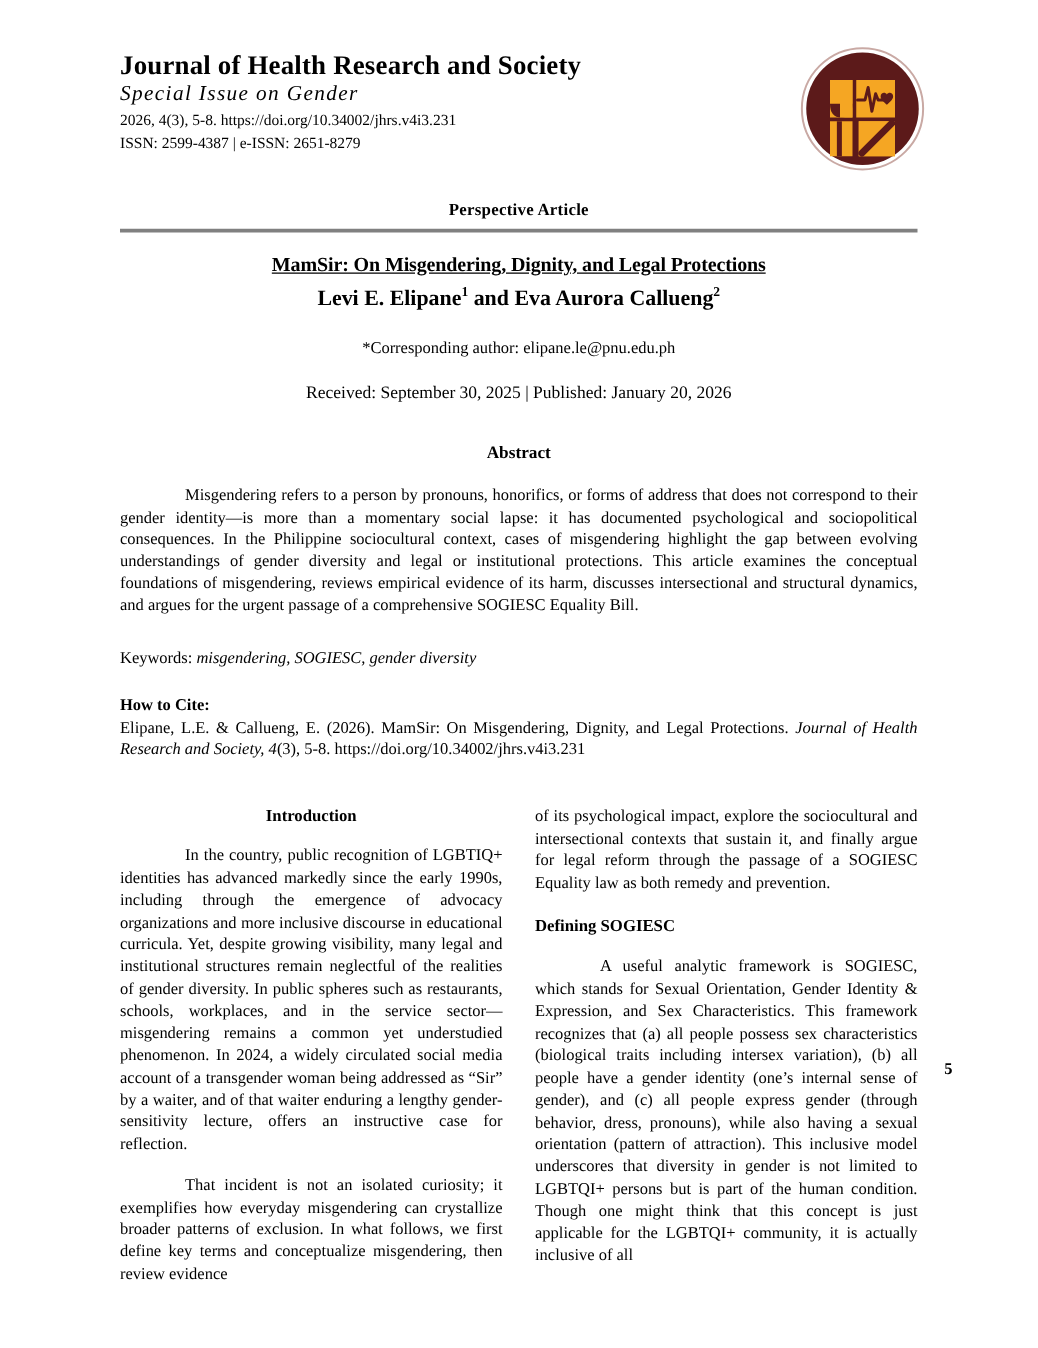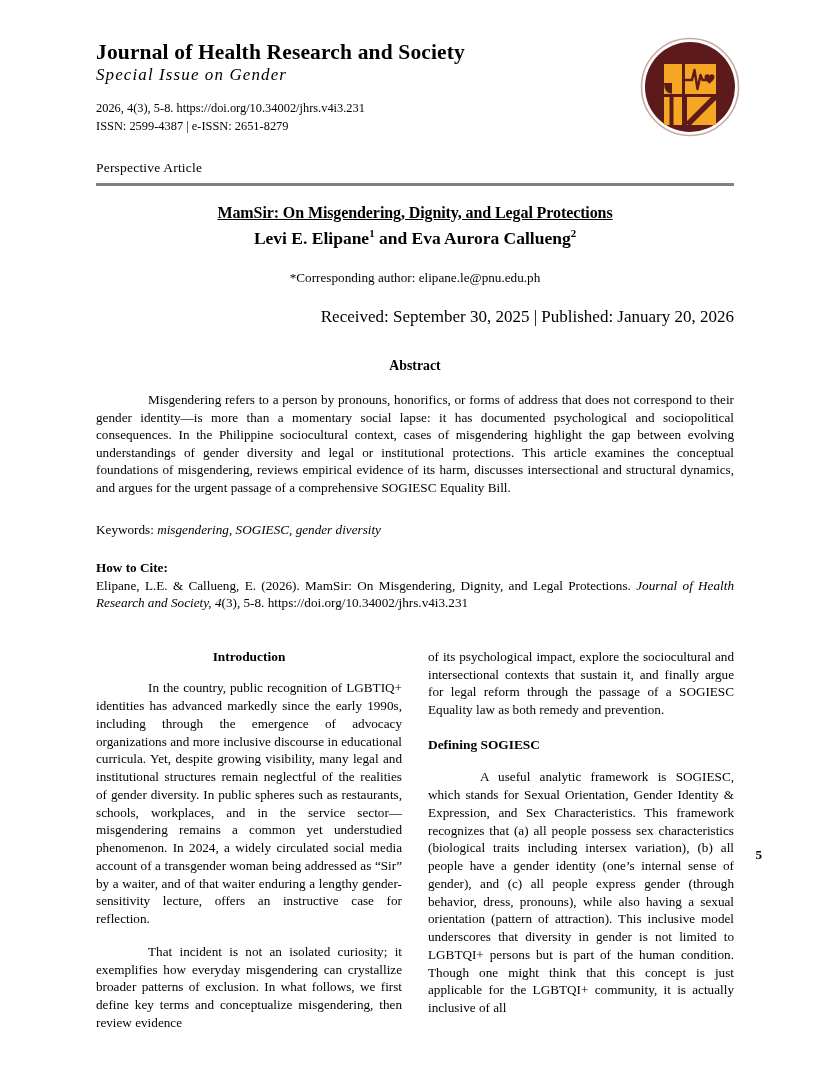--- a/index.html
+++ b/index.html
@@ -39,21 +39,21 @@
     font-weight: bold;
     letter-spacing: 0.15px;
     line-height: 1.12;
     margin: 0 0 1px 0;
   }
   .special-issue {
     font-size: 17px;
     font-style: italic;
     letter-spacing: 1.1px;
     line-height: 1.2;
-    margin: 0 0 15px 0;
+    margin: 0 0 3px 0;
   }
   .issue-line {
     font-size: 12.4px;
     line-height: 1.45;
     margin: 0;
   }
   .issn-line {
     font-size: 12.4px;
     line-height: 1.45;
     margin: 0;
@@ -64,23 +64,23 @@
     position: absolute;
     right: -6px;
     top: -3px;
     width: 100px;
     height: 100px;
   }
   .logo-wrap svg { display: block; }
 
   
   .article-type {
-    text-align: left;
+    text-align: center;
     font-size: 13.5px;
-    font-weight: normal;
+    font-weight: bold;
     margin: 16px 0 0 0;
     letter-spacing: 0.2px;
   }
   .rule {
     border: none;
     border-top: 3px solid #808080;
     margin: 7px 0 0 0;
     height: 0;
   }
 
@@ -108,22 +108,22 @@
     line-height: 1.32;
     margin: 18px 0 0 0;
   }
   .affils div { white-space: nowrap; }
   .corresponding {
     text-align: center;
     font-size: 13.2px;
     margin: 20px 0 0 0;
   }
   .dates {
-    text-align: right;
-    font-size: 17px;
+    text-align: center;
+    font-size: 14px;
     margin: 21px 0 0 0;
   }
 
   
   .abstract-heading {
     text-align: center;
     font-size: 13.8px;
     font-weight: bold;
     margin: 31px 0 0 0;
   }

